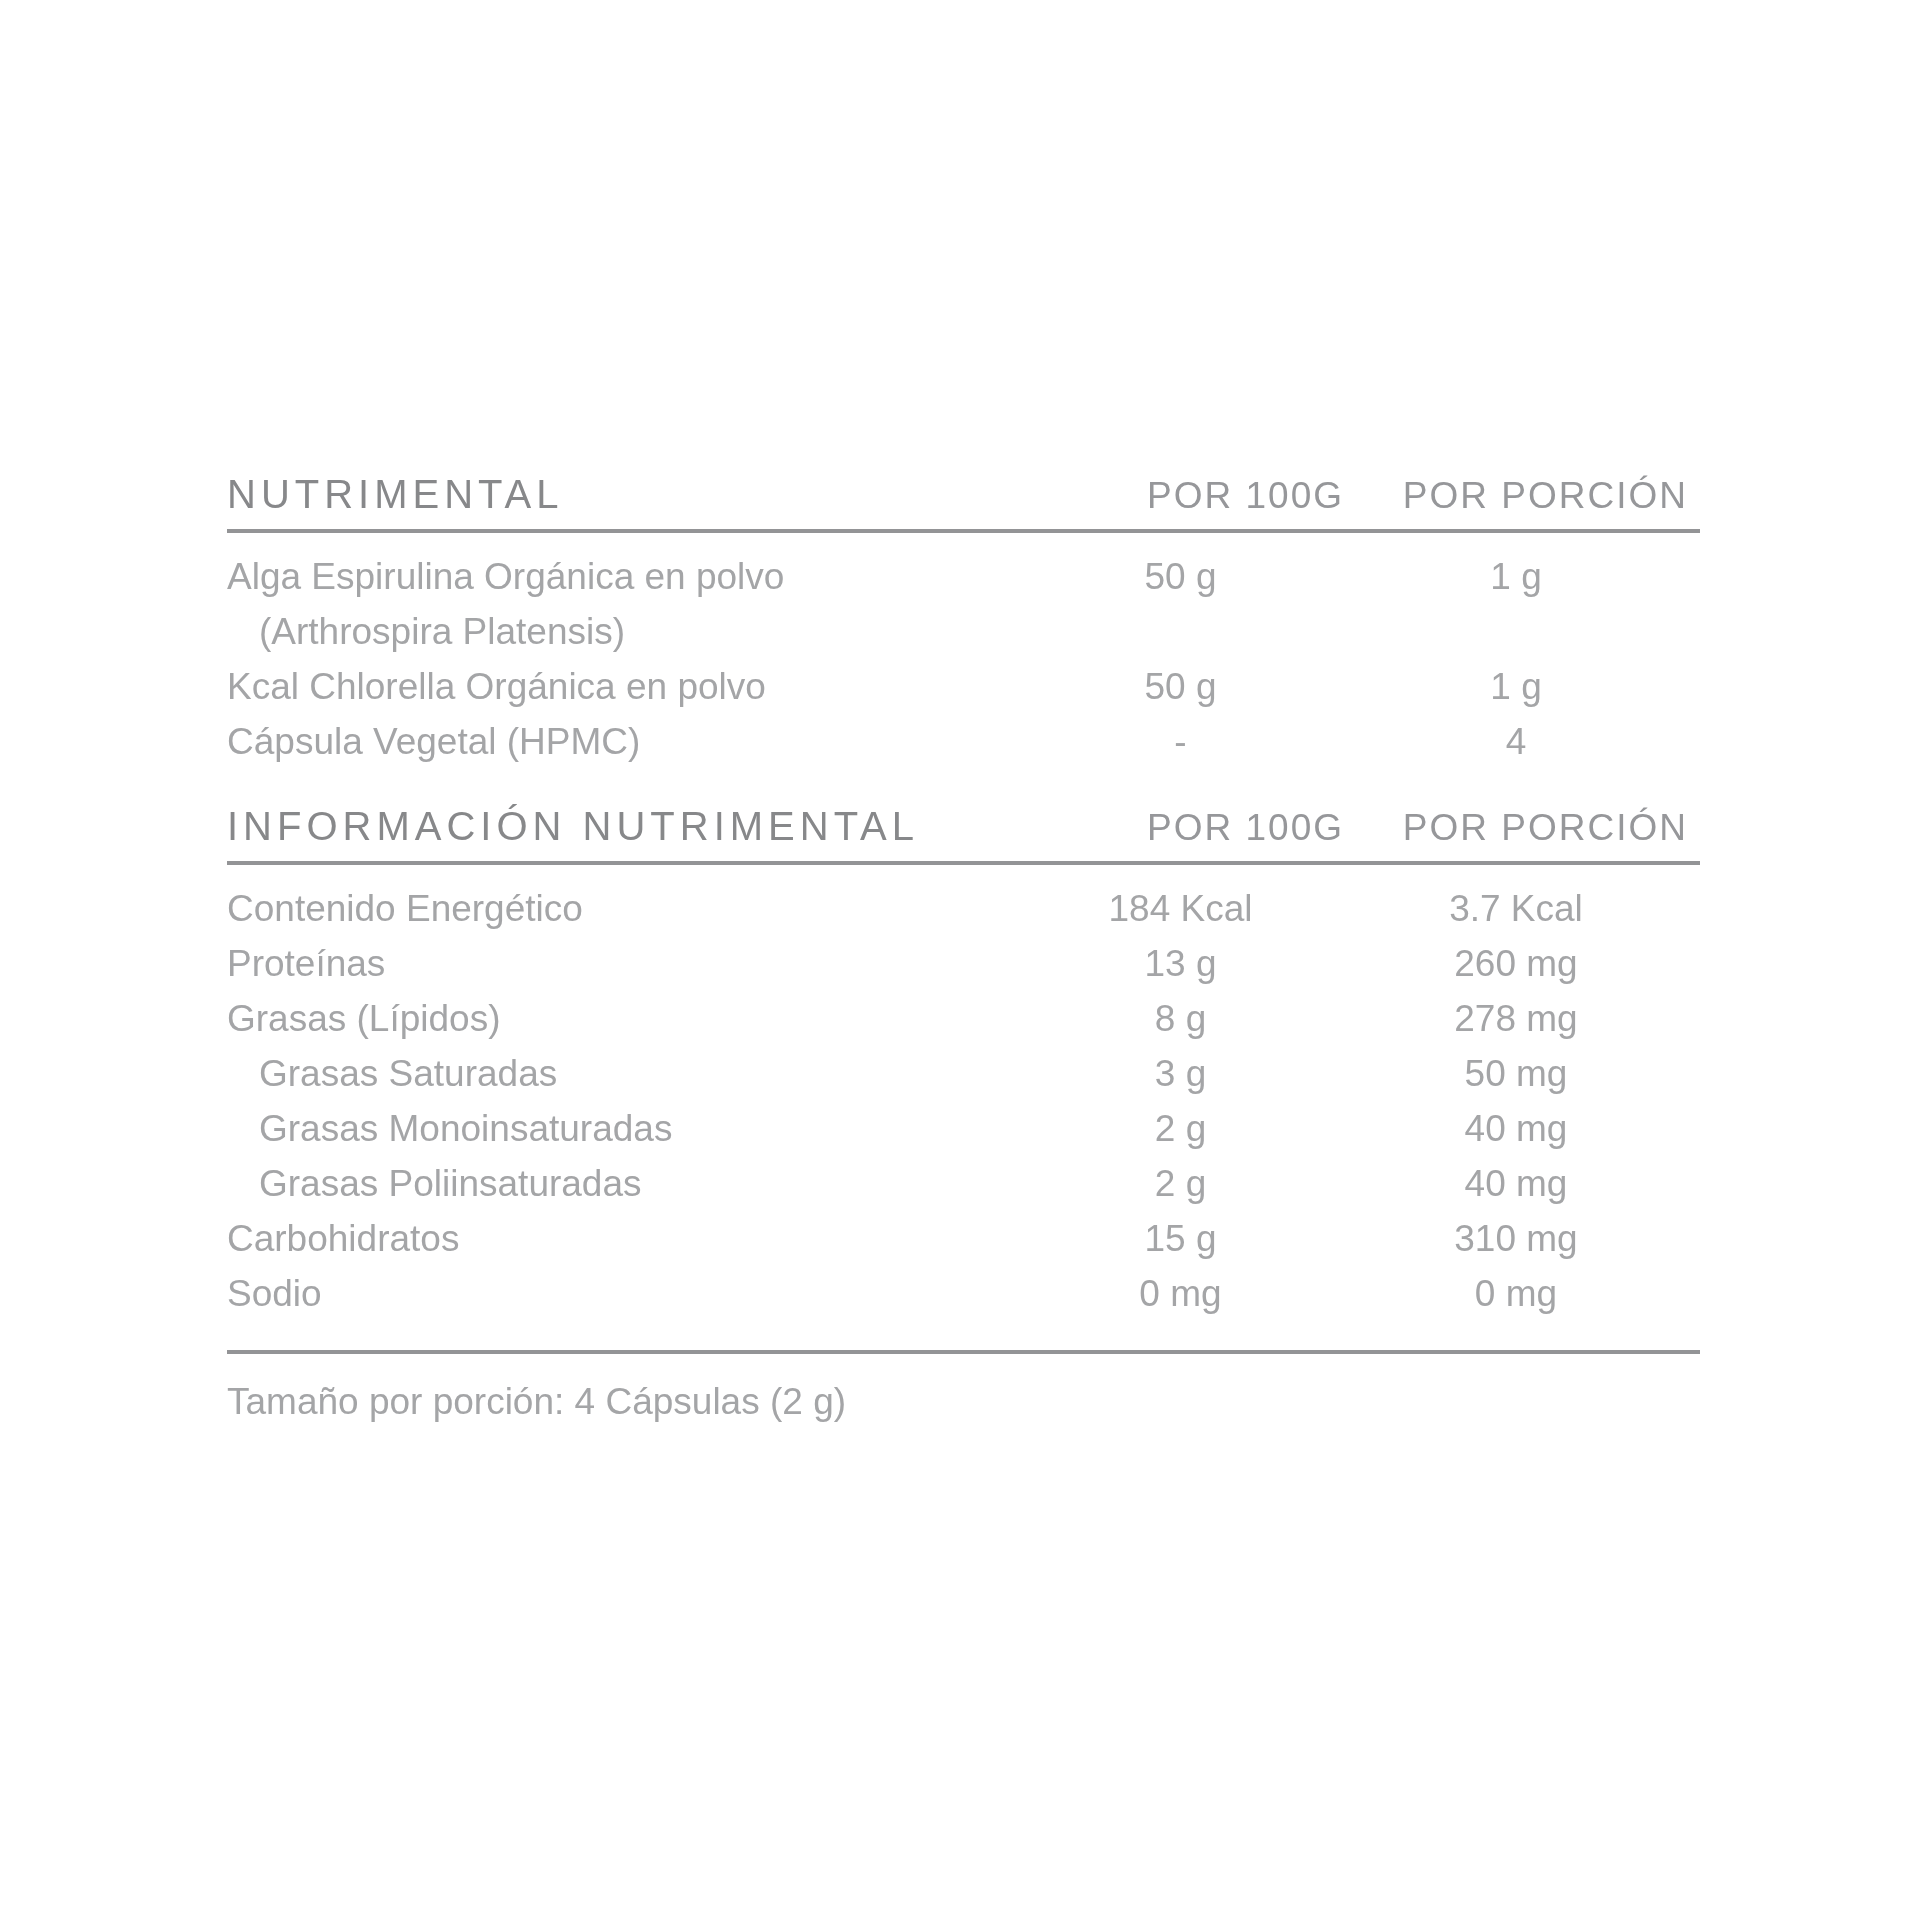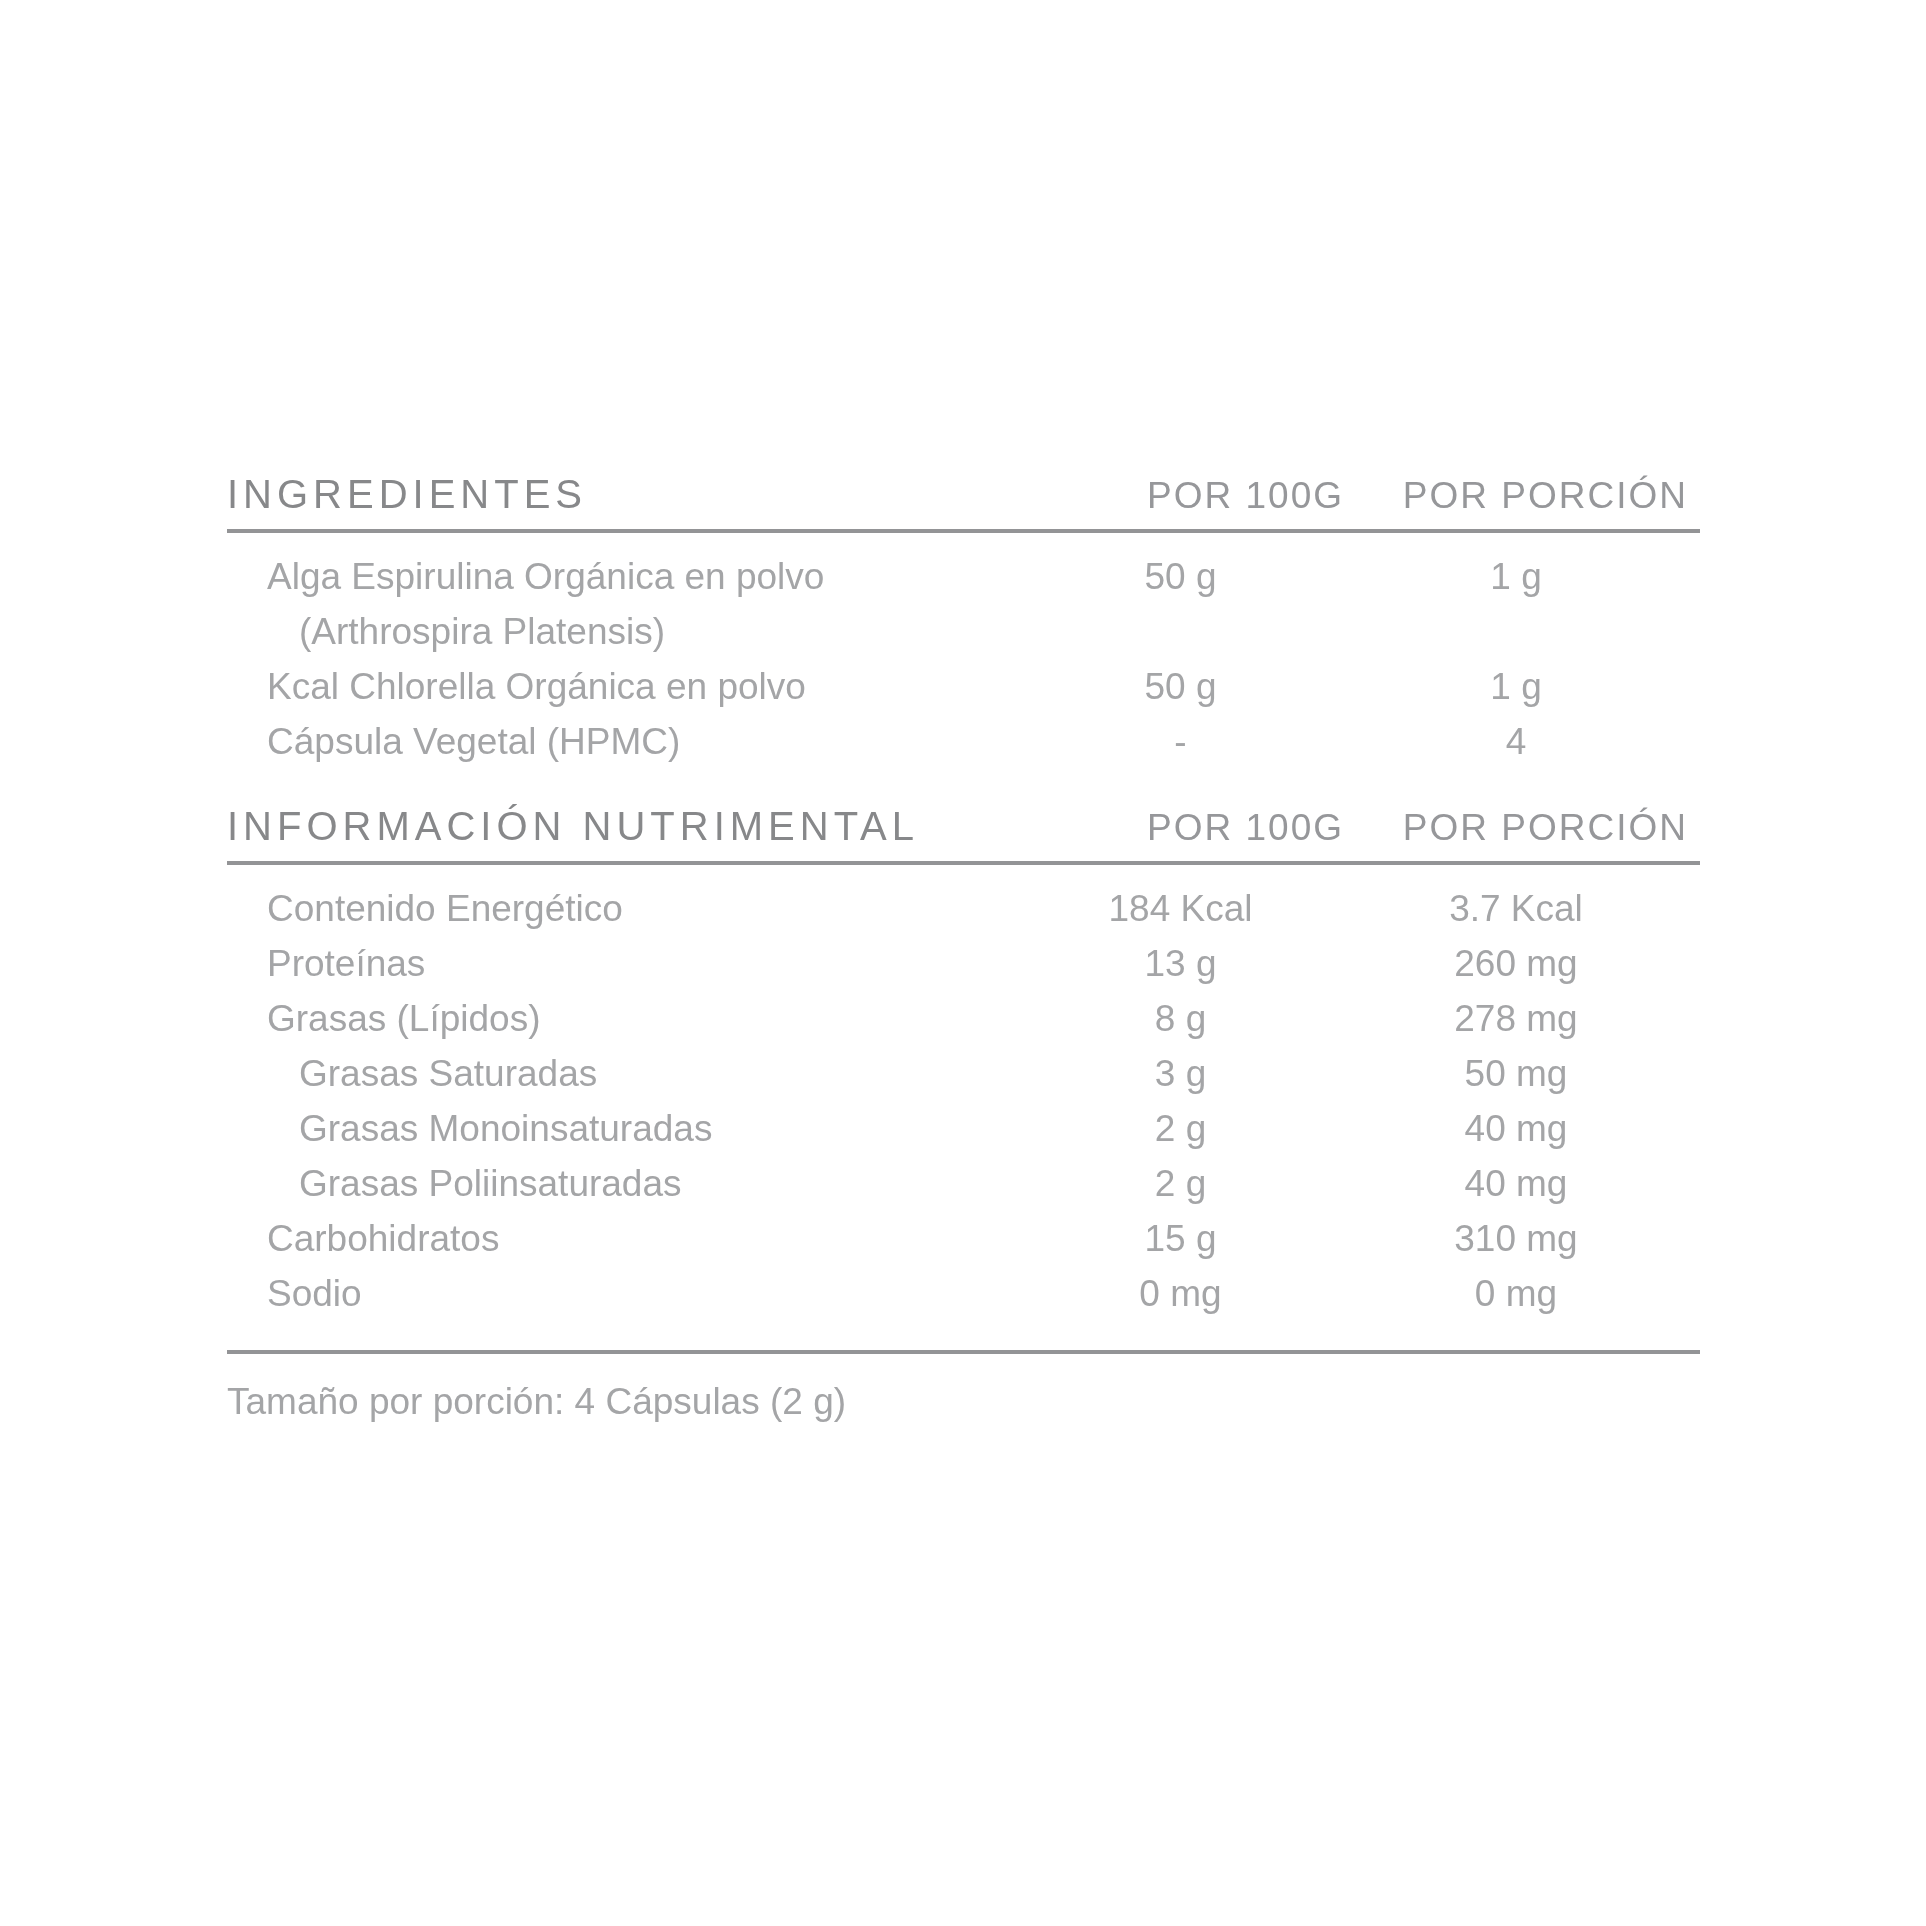--- a/index.html
+++ b/index.html
@@ -46,42 +46,41 @@
     padding-bottom: 29px;
     border-bottom: 4px solid #939496;
   }
   .row {
     display: grid;
     grid-template-columns: 1fr 327px 356px;
     line-height: 55px;
     font-size: 37px;
     font-weight: 300;
     color: #a4a5a7;
-    margin-left: 40px;
   }
   .cell { white-space: nowrap; }
   .cell.num { text-align: center; }
   .cell.num.last { padding-right: 12px; }
   .indent { padding-left: 32px; }
   .footer {
     margin-top: 20px;
     font-size: 37px;
     font-weight: 300;
     color: #a4a5a7;
     line-height: 55px;
   }
 </style>
 </head>
 <body>
 
 <div class="sheet">
 
   <section class="sec-ingredients">
     <div class="sec-head">
-      <div class="sec-title">INGREDIENTES</div>
+      <div class="sec-title">NUTRIMENTAL</div>
       <div class="col-label">POR 100G</div>
       <div class="col-label last">POR PORCIÓN</div>
     </div>
     <div class="rows">
       <div class="row">
         <div class="cell name">Alga Espirulina Orgánica en polvo</div>
         <div class="cell num">50 g</div>
         <div class="cell num last">1 g</div>
       </div>
       <div class="row">

